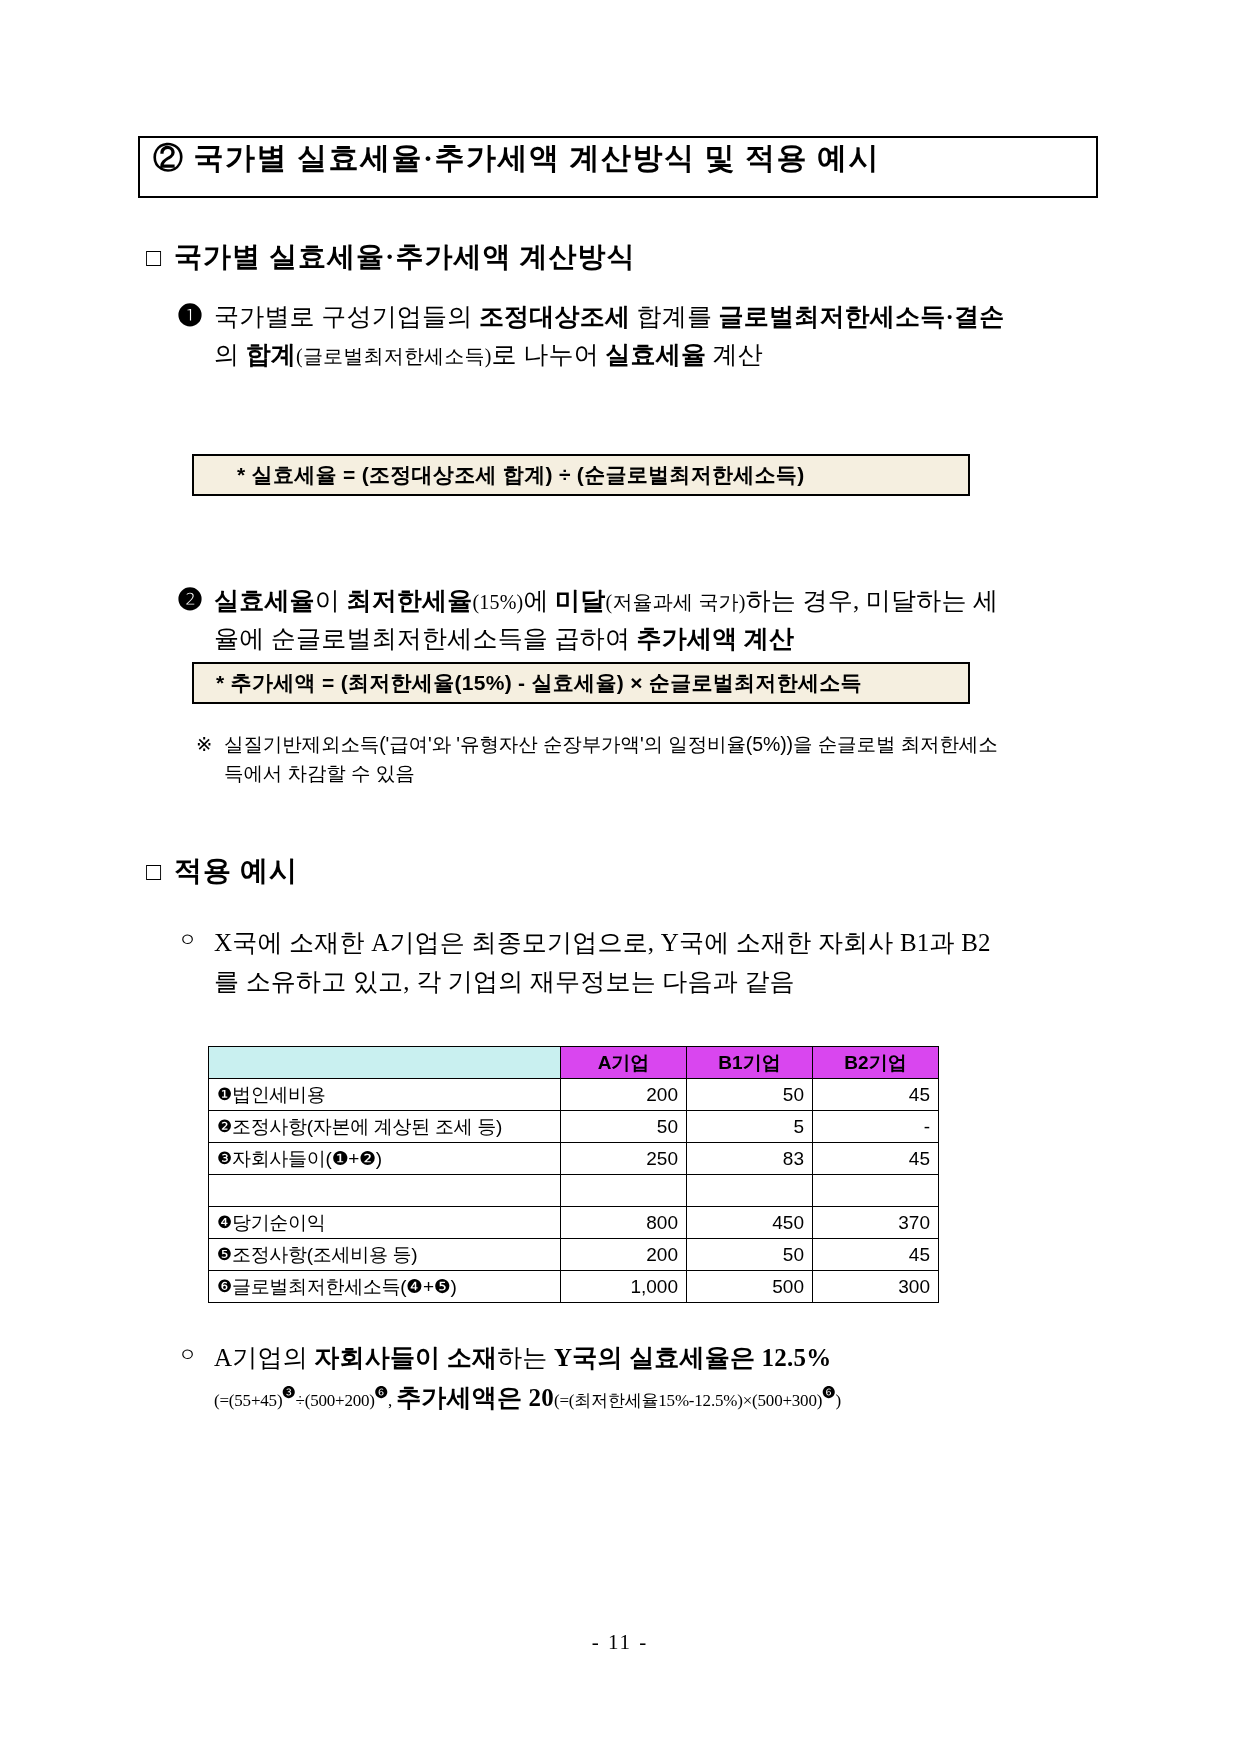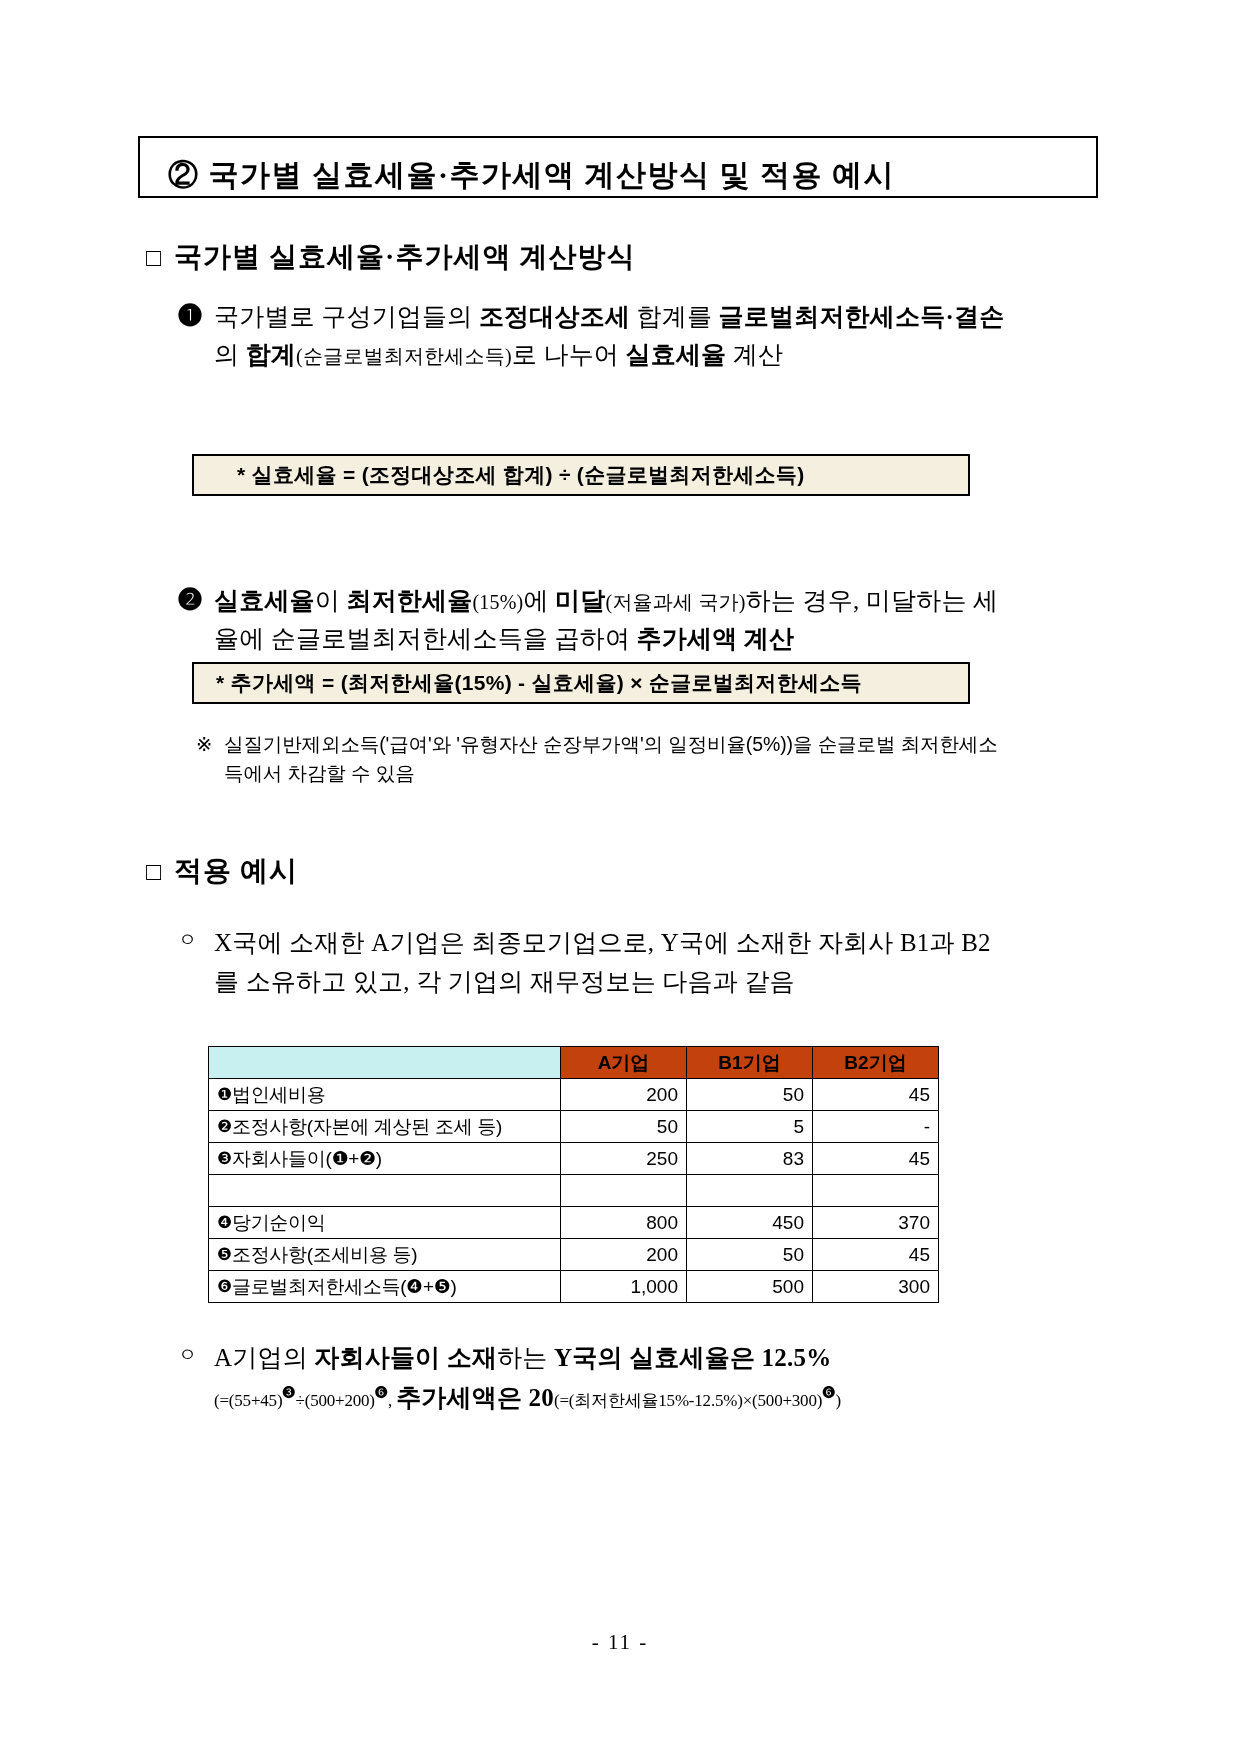--- a/index.html
+++ b/index.html
@@ -26,22 +26,22 @@
   
   .title-box {
     position: absolute;
     left: 138px;
     top: 136px;
     width: 960px;
     height: 62px;
     border: 2px solid #000000;
     box-sizing: border-box;
     display: flex;
-    align-items: flex-end;
-    padding-left: 28px;
+    align-items: flex-start;
+    padding-left: 13px;
   }
   .title-text {
     font-family: "Liberation Serif", "DejaVu Serif", serif;
     font-size: 30px;
     font-weight: bold;
     letter-spacing: 1.5px;
     white-space: nowrap;
   }
 
   
@@ -152,21 +152,21 @@
     font-size: 19px;
     table-layout: fixed;
   }
   table.fin td, table.fin th {
     border: 1.5px solid #000000;
     height: 32px;
     padding: 0 8px;
     box-sizing: border-box;
   }
   table.fin th {
-    background: #c2410c;
+    background: #d946ef;
     font-weight: bold;
     text-align: center;
   }
   table.fin th.blank {
     background: #c9f0f0;
   }
   td.lbl {
     text-align: left;
     white-space: nowrap;
     letter-spacing: -0.3px;
@@ -233,21 +233,21 @@
   </div>
 
   <div class="sec-head" style="left:146px; top:238px;">
     <span class="sq">□</span>
     <span>국가별 실효세율·추가세액 계산방식</span>
   </div>
 
   <div class="bullet-block" style="left:178px; top:298px; width:830px;">
     <span class="bullet-mark">❶</span>
     <span class="bullet-body">
-      <span>국가별로 구성기업들의 </span><b>조정대상조세</b><span> 합계를 </span><b>글로벌최저한세</b><b>소득·결손</b><span>의 </span><b>합계</b><span class="small-inline">(순글로벌최저한세소득)</span><span>로 나누어 </span><b>실효세율</b><span> 계산</span>
+      <span>국가별로 구성기업들의 </span><b>조정대상조세</b><span> 합계를 </span><b>글로벌최저한세</b><b>소득·결손</b><span>의 </span><b>합계</b><span class="small-inline">(글로벌최저한세소득)</span><span>로 나누어 </span><b>실효세율</b><span> 계산</span>
     </span>
   </div>
 
   <div class="formula-box" style="left:192px; top:454px; width:778px; height:42px;padding-left:43px;">
     <span class="formula-text">* 실효세율 = (조정대상조세 합계) ÷ (순글로벌최저한세소득)</span>
   </div>
 
   <div class="bullet-block" style="left:178px; top:582px; width:830px;">
     <span class="bullet-mark">❷</span>
     <span class="bullet-body">

